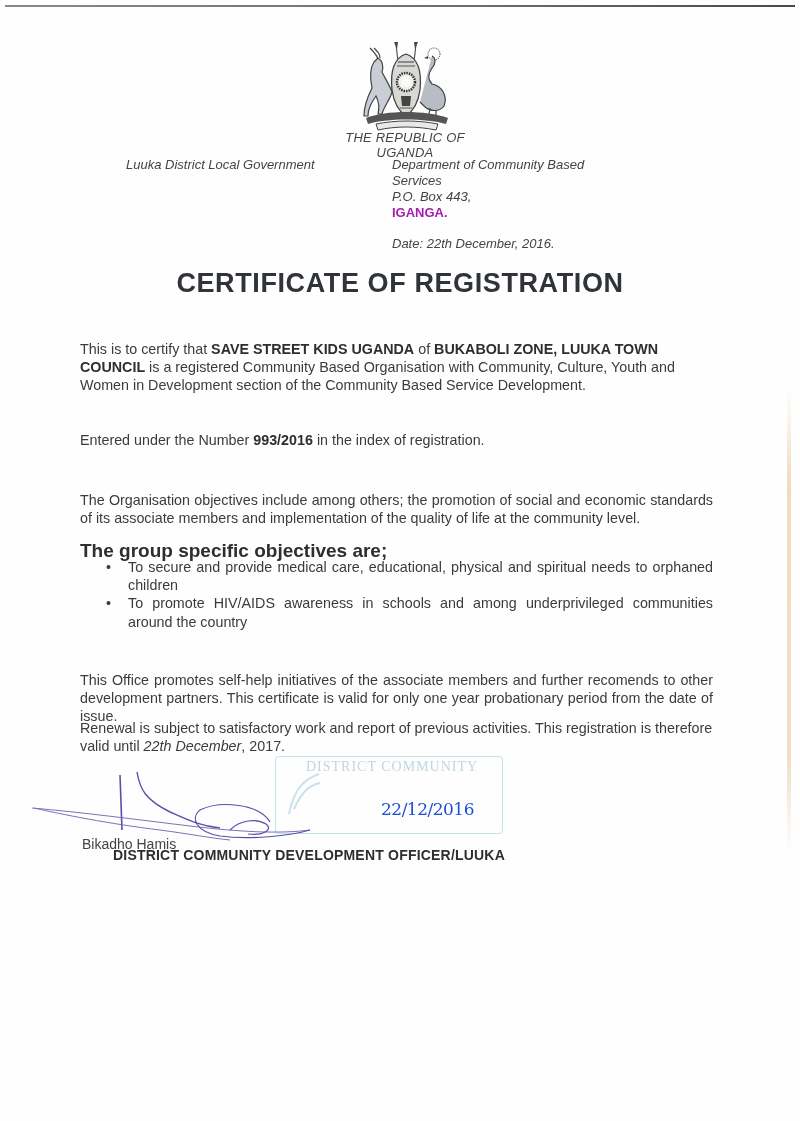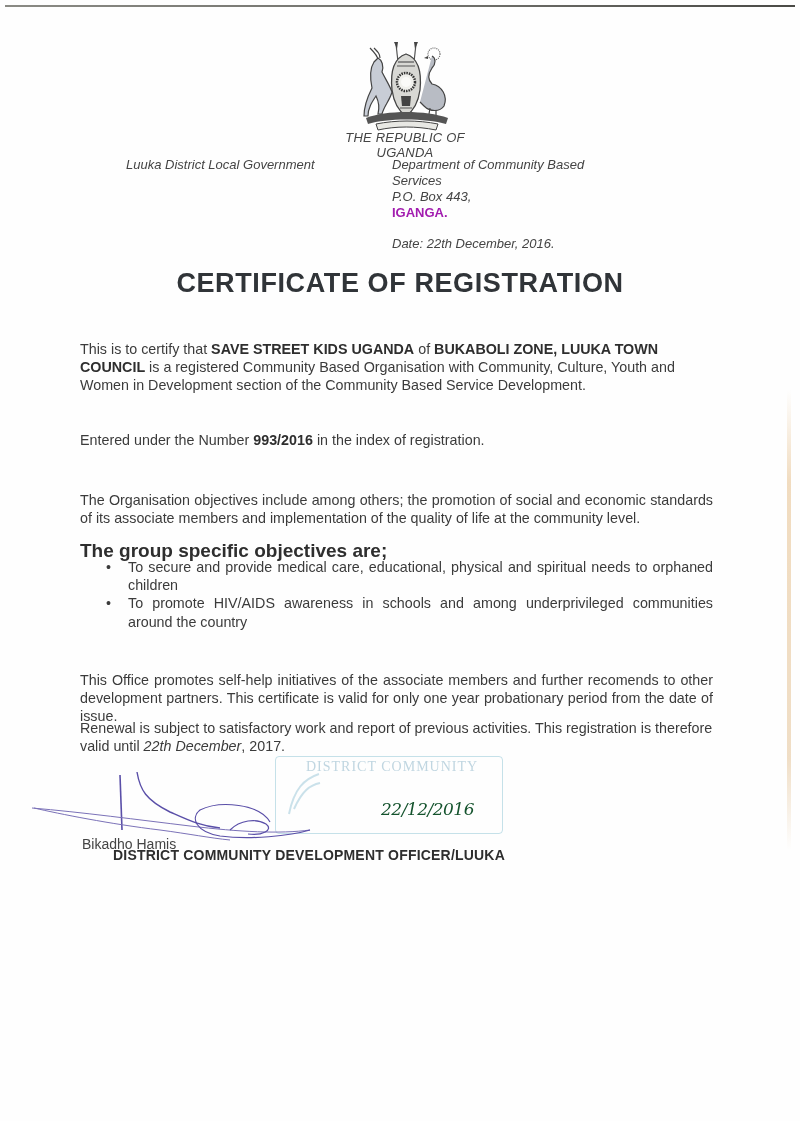--- a/index.html
+++ b/index.html
@@ -59,22 +59,22 @@
   .p5 { top: 719px; }
   .stamp {
     position: absolute; left: 275px; top: 756px; width: 226px; height: 76px;
     border: 1.5px solid rgba(150,200,215,0.55); border-radius: 4px;
   }
   .stamp-text {
     position: absolute; left: 30px; top: 2px; font-size: 14px; color: rgba(140,180,200,0.55);
     font-family: "Liberation Serif", serif; letter-spacing: 1px;
   }
   .stamp-date {
-    position: absolute; left: 105px; top: 42px; font-size: 17px; color: #14532d;
-    font-family: "DejaVu Serif", serif; font-style: italic; letter-spacing: -0.5px;
+    position: absolute; left: 105px; top: 42px; font-size: 17px; color: #1d4ed8;
+    font-family: "DejaVu Serif", serif; letter-spacing: -0.5px;
   }
   .signature { position: absolute; left: 20px; top: 760px; width: 300px; height: 90px; }
   .signer-name { position: absolute; left: 82px; top: 828px; font-size: 14px; color: #444; margin-top: 8px; }
   .signer-title { position: absolute; left: 82px; top: 847px; font-size: 14px; font-weight: bold; color: #2e2e2e; letter-spacing: 0.2px; padding-left: 31px; }
 </style>
 </head>
 <body>
 
 <div class="top-rule"></div>
 <div class="right-edge"></div>

